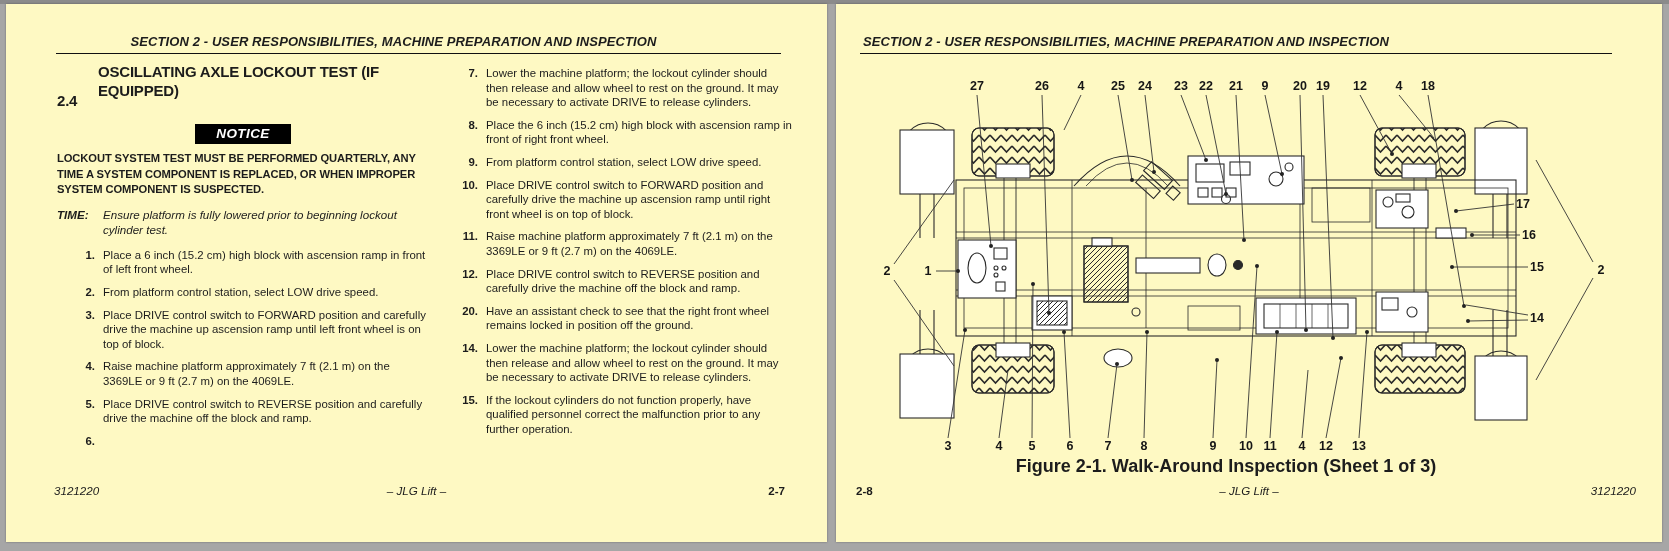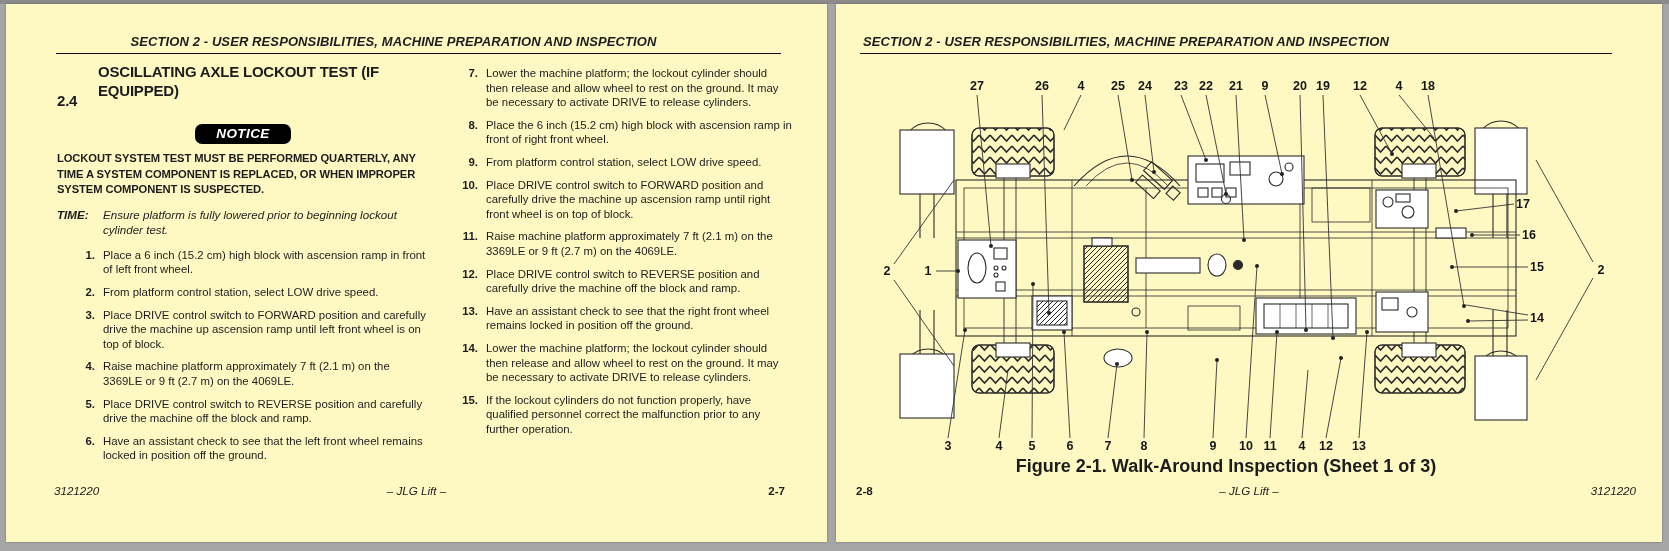--- a/index.html
+++ b/index.html
@@ -27,21 +27,21 @@
   
   .col{position:absolute;font-size:11.4px;line-height:14.6px;}
   .col1{left:51px;top:58px;width:372px;}
   .col2{left:434px;top:62px;width:352px;}
 
   .sec-title{display:flex;margin-bottom:14px;font-weight:bold;font-size:15px;line-height:19px;letter-spacing:-.2px;}
   .sec-num{width:41px;flex:none;margin-top:29px;}
   .sec-text{width:286px;}
 
   .notice-box{width:96px;margin:2px auto 7px auto;background:#000;color:#fff;text-align:center;
-    font-weight:bold;font-style:italic;font-size:13.5px;line-height:20px;letter-spacing:.4px;border-radius:7px;}
+    font-weight:bold;font-style:italic;font-size:13.5px;line-height:20px;letter-spacing:.4px;}
   .notice-body{font-weight:bold;font-size:11.2px;line-height:15.6px;margin-bottom:9px;letter-spacing:-.1px;}
   .note-row{display:flex;margin-bottom:11px;font-style:italic;font-size:11.6px;line-height:15px;}
   .note-label{font-weight:bold;width:46px;flex:none;}
   .note-text{width:300px;}
 
   .step{display:flex;margin-bottom:8px;}
   .step .num{width:46px;flex:none;text-align:right;padding-right:8px;font-weight:bold;box-sizing:border-box;}
   .step .txt{flex:1;}
 
   
@@ -93,21 +93,20 @@
       <div class="step">
           <span class="num">4.</span>
           <span class="txt">Raise machine platform approximately 7 ft (2.1 m) on the 3369LE or 9 ft (2.7 m) on the 4069LE.</span>
         </div>
       <div class="step">
           <span class="num">5.</span>
           <span class="txt">Place DRIVE control switch to REVERSE position and carefully drive the machine off the block and ramp.</span>
         </div>
       <div class="step">
           <span class="num">6.</span>
-          <span class="txt">Have an assistant check to see that the left front wheel remains locked in position off the ground.</span>
         </div>
     </div>
 
     <div class="col col2">
       <div class="step">
           <span class="num">7.</span>
           <span class="txt">Lower the machine platform; the lockout cylinder should then release and allow wheel to rest on the ground. It may be necessary to activate DRIVE to release cylinders.</span>
         </div>
       <div class="step">
           <span class="num">8.</span>
@@ -123,21 +122,21 @@
         </div>
       <div class="step">
           <span class="num">11.</span>
           <span class="txt">Raise machine platform approximately 7 ft (2.1 m) on the 3369LE or 9 ft (2.7 m) on the 4069LE.</span>
         </div>
       <div class="step">
           <span class="num">12.</span>
           <span class="txt">Place DRIVE control switch to REVERSE position and carefully drive the machine off the block and ramp.</span>
         </div>
       <div class="step">
-          <span class="num">13.</span>
+          <span class="num">20.</span>
           <span class="txt">Have an assistant check to see that the right front wheel remains locked in position off the ground.</span>
         </div>
       <div class="step">
           <span class="num">14.</span>
           <span class="txt">Lower the machine platform; the lockout cylinder should then release and allow wheel to rest on the ground. It may be necessary to activate DRIVE to release cylinders.</span>
         </div>
       <div class="step">
           <span class="num">15.</span>
           <span class="txt">If the lockout cylinders do not function properly, have qualified personnel correct the malfunction prior to any further operation.</span>
         </div>

